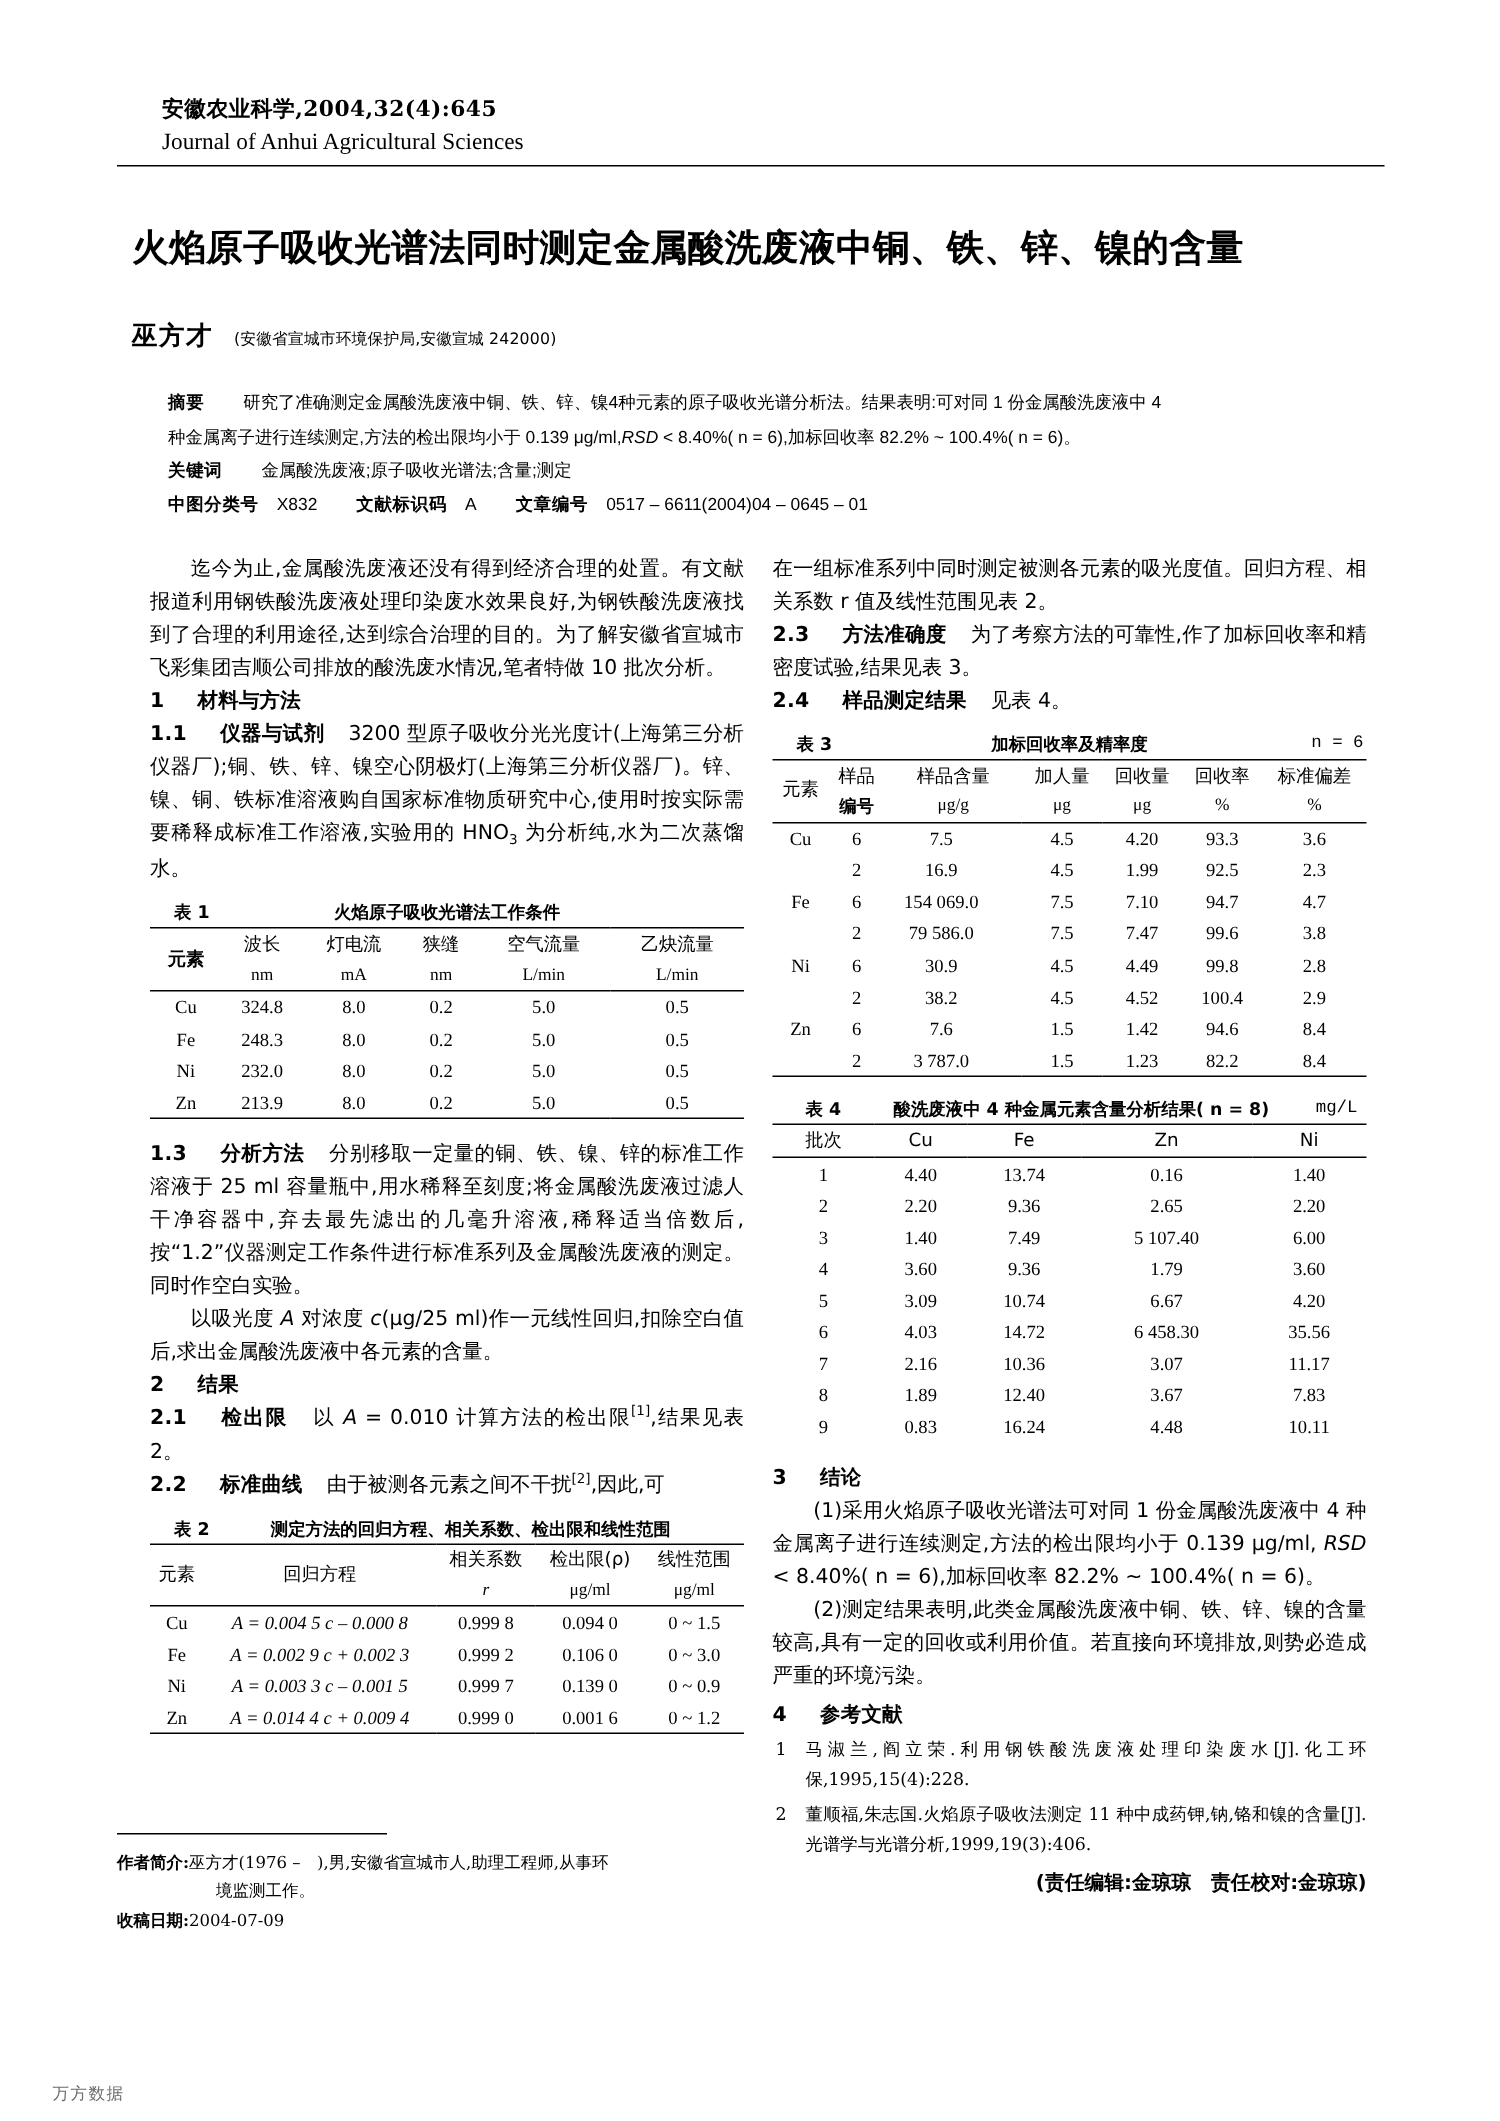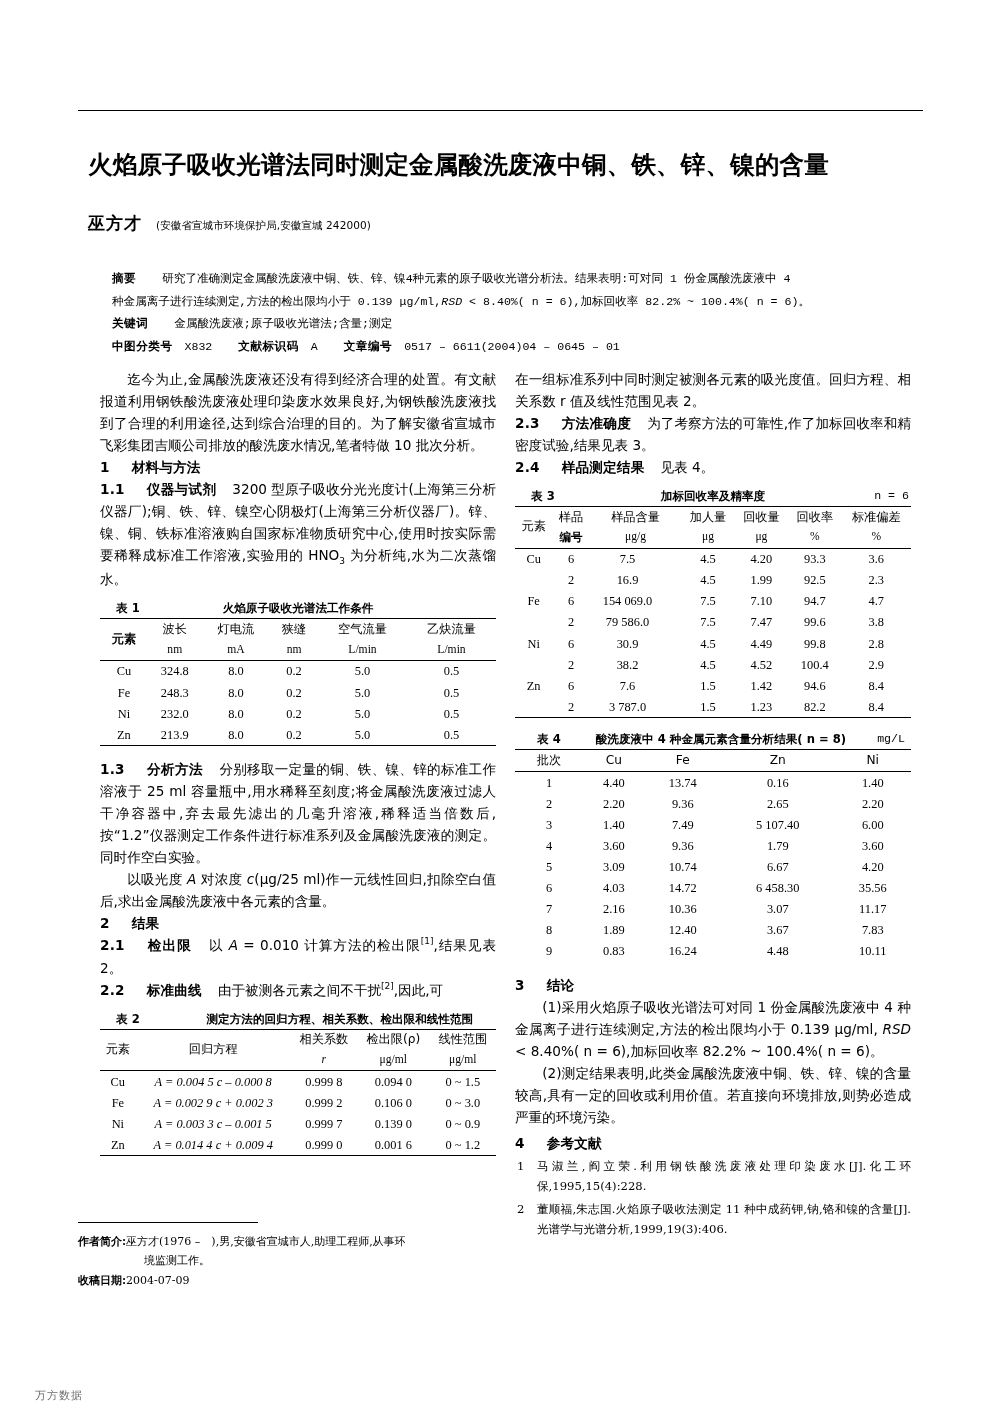--- a/index.html
+++ b/index.html
@@ -81,24 +81,23 @@
     font-size: 10.5px;
     margin-left: 14px;
     letter-spacing: 0.1px;
   }
   
   .absblock {
     position: absolute;
     left: 112px;
     top: 258px;
     width: 800px;
-    font-family: Liberation Mono, monospace;
+    font-family: Liberation Sans, sans-serif;
     font-size: 11.6px;
     line-height: 1.95;
-    margin-top: 10px;
   }
   .absblock .lbl { font-weight: 700; letter-spacing: 0.5px; }
   .absblock .row { white-space: nowrap; }
   .absblock .gap { display: inline-block; width: 12px; }
   .absblock .gap-lg { display: inline-block; width: 26px; }
   .it { font-style: italic; }
   
   .col {
     position: absolute;
     top: 368px;
@@ -200,20 +199,24 @@
     padding-left: 22px;
     margin-top: 2px;
   }
   .refs .ref .rn { position: absolute; left: 2px; top: 0; }
 </style>
 </head>
 <body>
 
 <div class="page">
 
+  <div class="masthead">
+    <div class="cn">安徽农业科学,2004,32(4):645</div>
+    <div class="en">Journal of Anhui Agricultural Sciences</div>
+  </div>
   <div class="rule-top"></div>
 
   <div class="title">火焰原子吸收光谱法同时测定金属酸洗废液中铜、铁、锌、镍的含量</div>
 
   <div class="byline">
     <span class="author">巫方才</span>
     <span class="affil">(安徽省宣城市环境保护局,安徽宣城 242000)</span>
   </div>
 
   <div class="absblock">
@@ -318,21 +321,21 @@
       <span class="hd"><span class="num">2.1</span><span class="sp"></span><span>检出限</span></span><span class="sp"></span><span>以 </span><span class="it">A</span><span> = 0.010 计算方法的检出限</span><span class="sup">[1]</span><span>,结果见表 2。</span>
     </p>
 
     <p>
       <span class="hd"><span class="num">2.2</span><span class="sp"></span><span>标准曲线</span></span><span class="sp"></span><span>由于被测各元素之间不干扰</span><span class="sup">[2]</span><span>,因此,可</span>
     </p>
 
     <div class="tbl-wrap">
       <div class="tcap">
         <span class="tnum">表 2</span>
-        <span class="ttext" style="left:54%;margin-left:26px;">测定方法的回归方程、相关系数、检出限和线性范围</span>
+        <span class="ttext" style="left:54%;">测定方法的回归方程、相关系数、检出限和线性范围</span>
       </div>
       <table class="doc t2">
         <tbody>
             <tr class="hrow rule-h">
           <td rowspan="2">元素</td>
           <td rowspan="2">回归方程</td>
           <td>相关系数</td>
           <td>检出限(ρ)</td>
           <td>线性范围</td>
         </tr>
@@ -588,20 +591,21 @@
       <div class="ref">
         <span class="rn">1</span>
         <span>马淑兰,阎立荣.利用钢铁酸洗废液处理印染废水[J].化工环保,1995,15(4):228.</span>
       </div>
       <div class="ref">
         <span class="rn">2</span>
         <span>董顺福,朱志国.火焰原子吸收法测定 11 种中成药钾,钠,铬和镍的含量[J].光谱学与光谱分析,1999,19(3):406.</span>
       </div>
     </div>
 
+    <div class="editor-line">(责任编辑:金琼琼　责任校对:金琼琼)</div>
 
   </div>
 
   <div class="footrule"></div>
   <div class="footnote">
     <div>
       <span class="fn-lbl">作者简介:</span><span>巫方才(1976 –　),男,安徽省宣城市人,助理工程师,从事环</span>
     </div>
     <div class="fn-hang">境监测工作。</div>
     <div>

